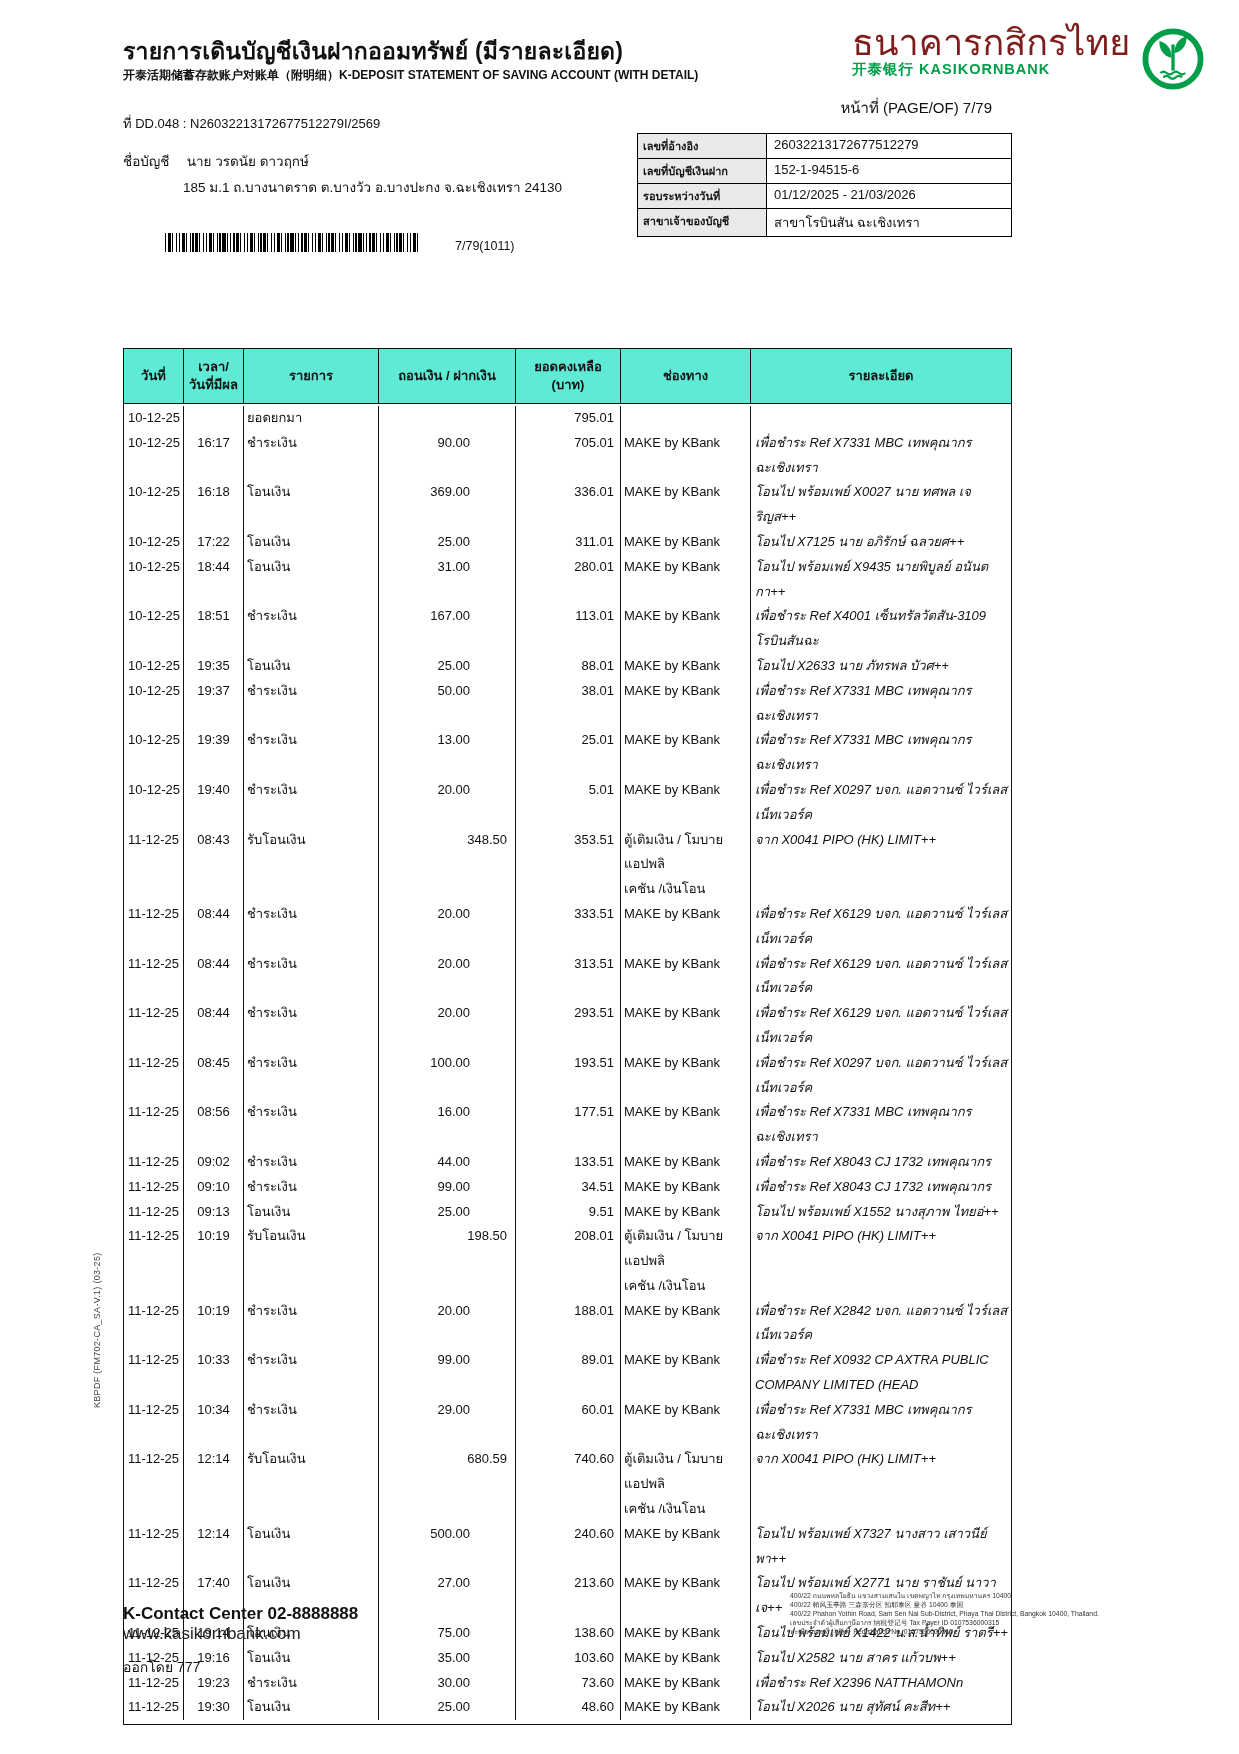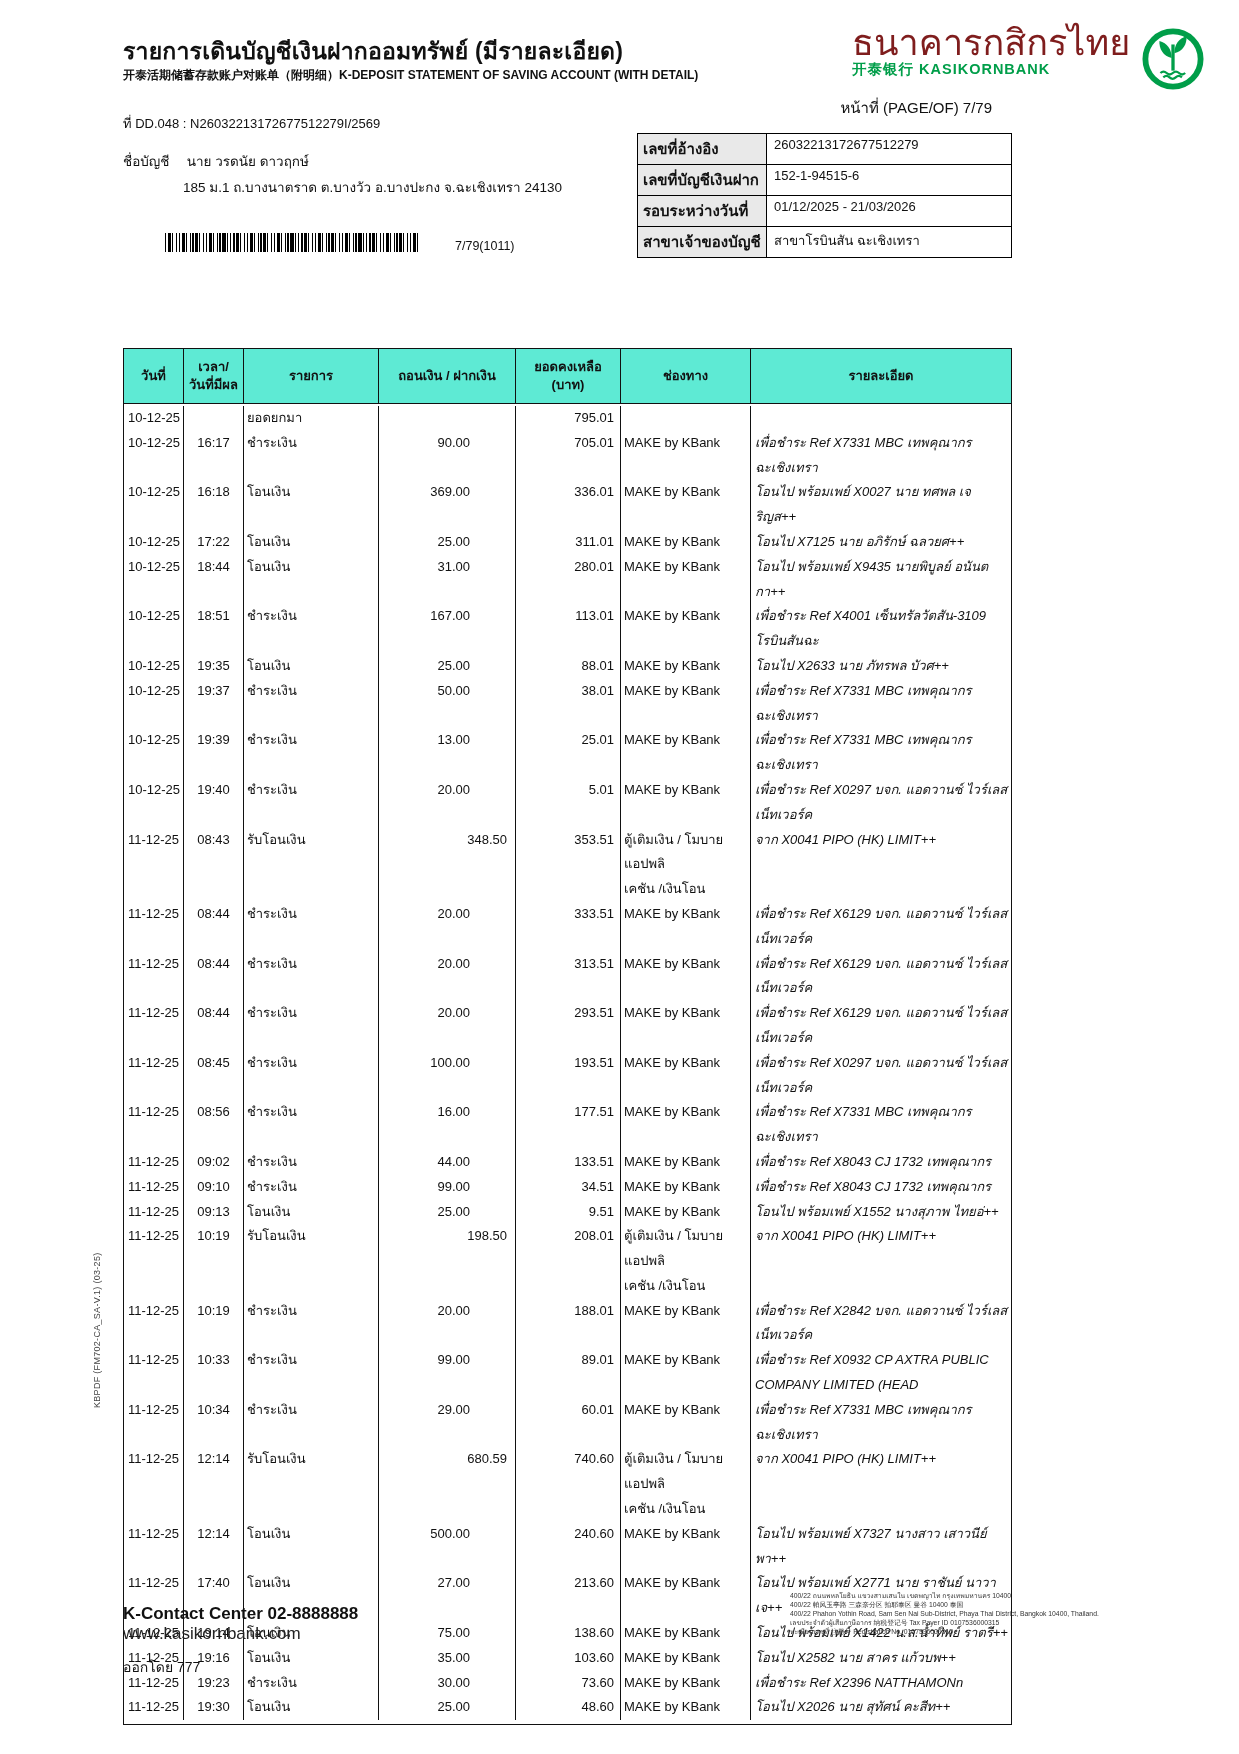--- a/index.html
+++ b/index.html
@@ -15,21 +15,21 @@
   .page-label{position:absolute;right:247px;top:96px;font-size:15px;}
   .doc-no{position:absolute;left:123px;top:113px;font-size:13px;}
   .acct-line{position:absolute;left:123px;top:150px;font-size:13.5px;}
   .acct-line .lbl{display:inline-block;width:60px;}
   .acct-addr{position:absolute;left:183px;top:176px;font-size:13.5px;}
 
   
   .info-box{position:absolute;left:637px;top:133px;width:373px;border:1px solid #000;font-size:13px;}
   .info-row{display:grid;grid-template-columns:129px 1fr;}
   .info-row + .info-row{border-top:1px solid #000;}
-  .info-label{background:#E9E9E9;border-right:1px solid #000;font-weight:700;padding:3px 5px;font-size:15px;}
+  .info-label{background:#E9E9E9;border-right:1px solid #000;font-weight:700;padding:3px 5px;font-size:11px;}
   .info-value{padding:3px 7px;}
 
   
   .barcode{position:absolute;left:165px;top:233px;width:253px;height:19px;
     background:repeating-linear-gradient(90deg,#000 0px,#000 1.5px,#fff 1.5px,#fff 3px,#000 3px,#000 6.2px,#fff 6.2px,#fff 7.2px,#000 7.2px,#000 8.2px,#fff 8.2px,#fff 11px,#000 11px,#000 12px,#fff 12px,#fff 13.6px);}
   .barcode-label{position:absolute;left:455px;top:239px;font-size:12.5px;}
 
   
   .stable{position:absolute;left:123px;top:348px;width:887px;border:1.4px solid #111;font-size:13px;}
   .thead{display:grid;grid-template-columns:60px 60px 135px 137px 105px 130px 1fr;background:#5eead4;border-bottom:1px solid #111;height:54px;font-weight:700;}

